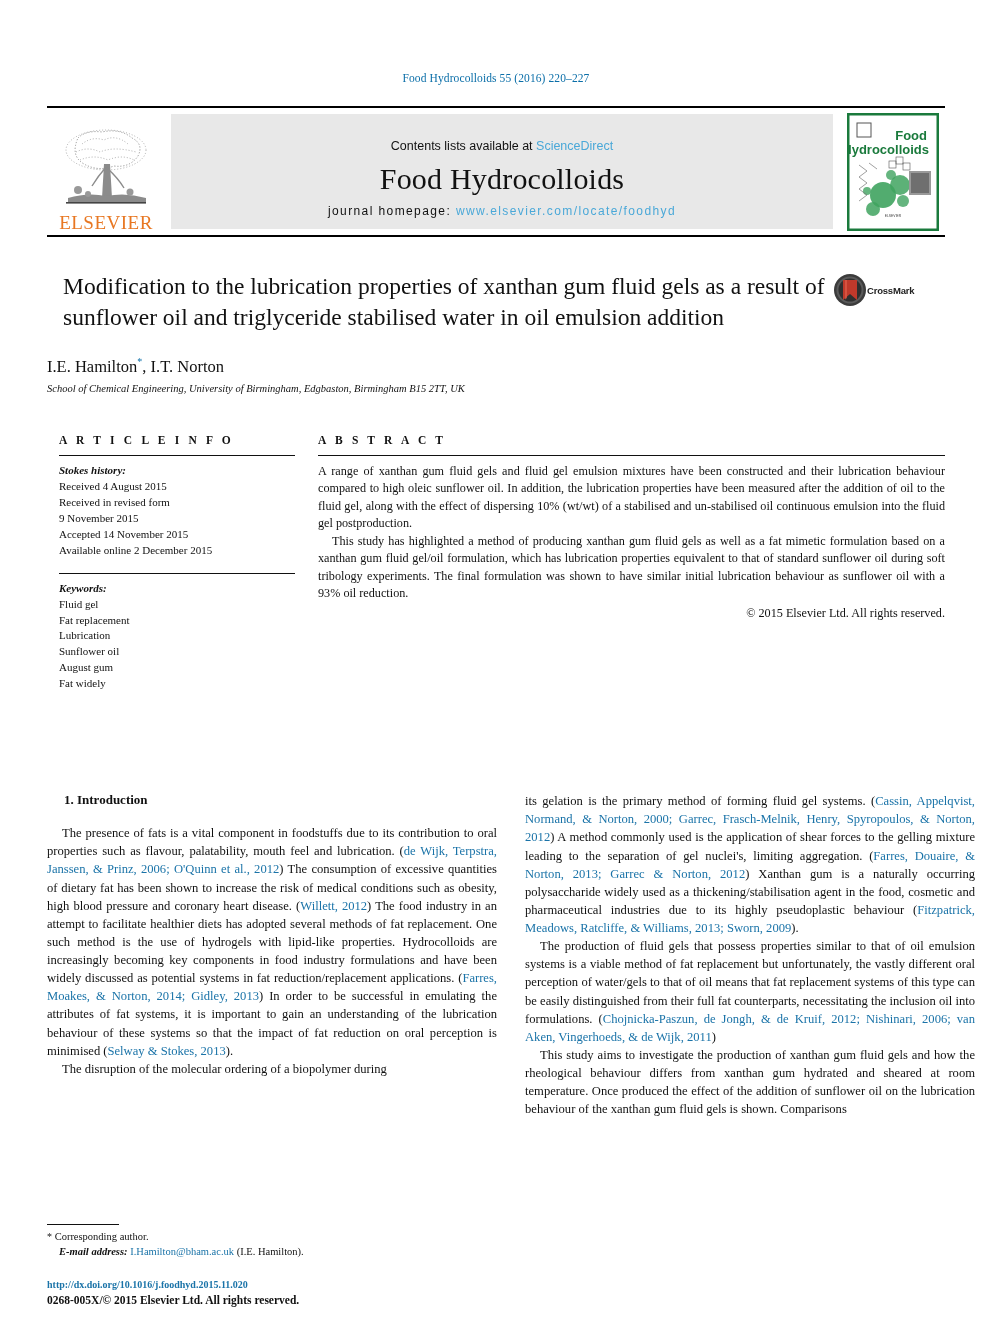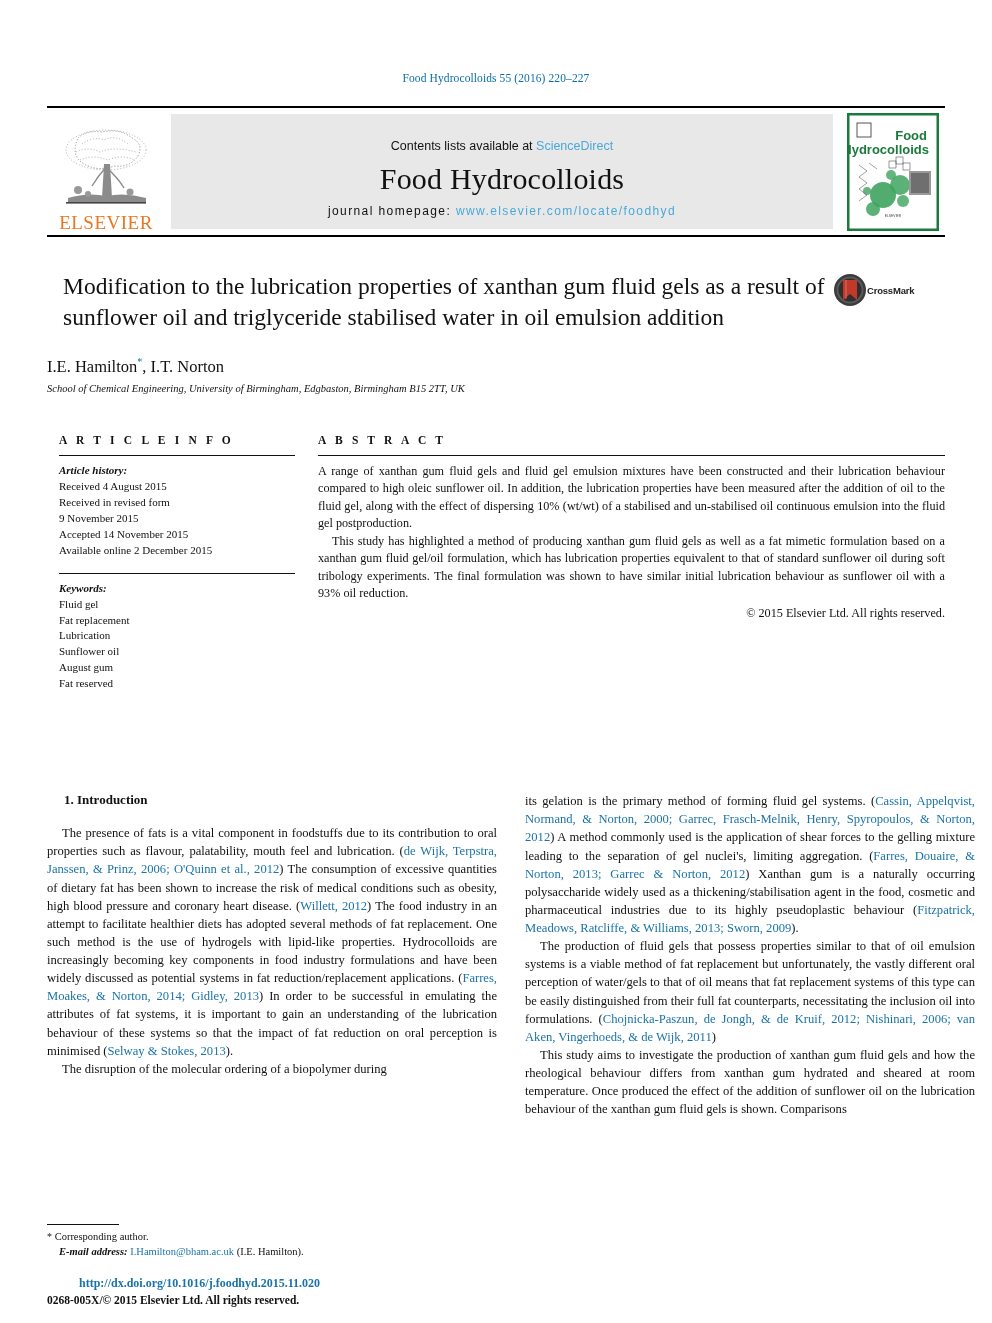--- a/index.html
+++ b/index.html
@@ -262,24 +262,23 @@
 
   .doi-block {
     position: absolute;
     left: 47px;
     bottom: 14px;
     width: 500px;
   }
   .doi-link {
     font-family: "Liberation Serif", serif;
     font-weight: bold;
-    font-size: 12px;
+    font-size: 10px;
     color: #1a73a8;
     line-height: 1.45;
-    margin-left: 32px;
   }
   .issn-line {
     font-family: "Liberation Serif", serif;
     font-weight: bold;
     font-size: 11.5px;
     color: #111;
     line-height: 1.45;
   }
 </style>
 </head>
@@ -372,34 +371,34 @@
     </div>
 
     <div class="affiliation">School of Chemical Engineering, University of Birmingham, Edgbaston, Birmingham B15 2TT, UK</div>
   </div>
 
   <div class="info-abstract">
 
     <div class="col-info">
       <div class="sec-head">A R T I C L E   I N F O</div>
       <div class="rule"></div>
-      <div class="info-sub">Article history:</div>
+      <div class="info-sub">Stokes history:</div>
       <div class="info-line">Received 4 August 2015</div>
       <div class="info-line">Received in revised form</div>
       <div class="info-line">9 November 2015</div>
       <div class="info-line">Accepted 14 November 2015</div>
       <div class="info-line">Available online 2 December 2015</div>
       <div class="rule-thin"></div>
       <div class="info-sub">Keywords:</div>
       <div class="info-line">Fluid gel</div>
       <div class="info-line">Fat replacement</div>
       <div class="info-line">Lubrication</div>
       <div class="info-line">Sunflower oil</div>
       <div class="info-line">August gum</div>
-      <div class="info-line">Fat reserved</div>
+      <div class="info-line">Fat widely</div>
     </div>
 
     <div class="col-abstract">
       <div class="sec-head">A B S T R A C T</div>
       <div class="rule"></div>
       <div class="abstract-body">
         <p>A range of xanthan gum fluid gels and fluid gel emulsion mixtures have been constructed and their lubrication behaviour compared to high oleic sunflower oil. In addition, the lubrication properties have been measured after the addition of oil to the fluid gel, along with the effect of dispersing 10% (wt/wt) of a stabilised and un-stabilised oil continuous emulsion into the fluid gel postproduction.</p>
         <p>This study has highlighted a method of producing xanthan gum fluid gels as well as a fat mimetic formulation based on a xanthan gum fluid gel/oil formulation, which has lubrication properties equivalent to that of standard sunflower oil during soft tribology experiments. The final formulation was shown to have similar initial lubrication behaviour as sunflower oil with a 93% oil reduction.</p>
       </div>
       <div class="copyright">© 2015 Elsevier Ltd. All rights reserved.</div>

